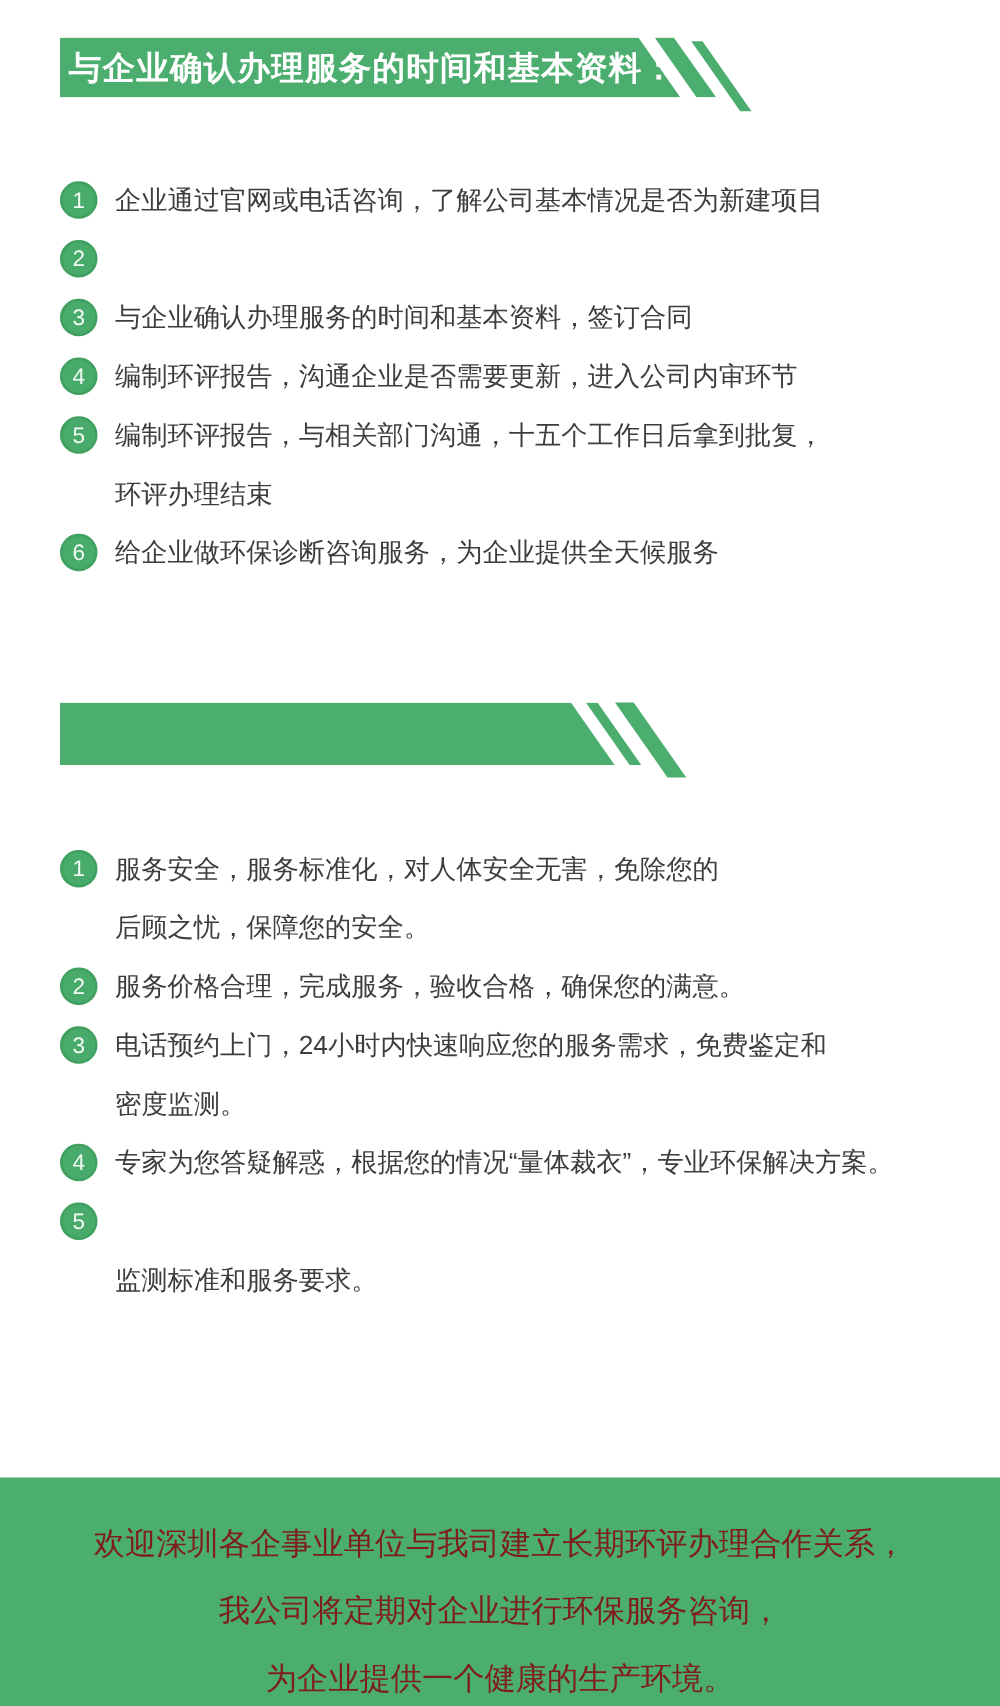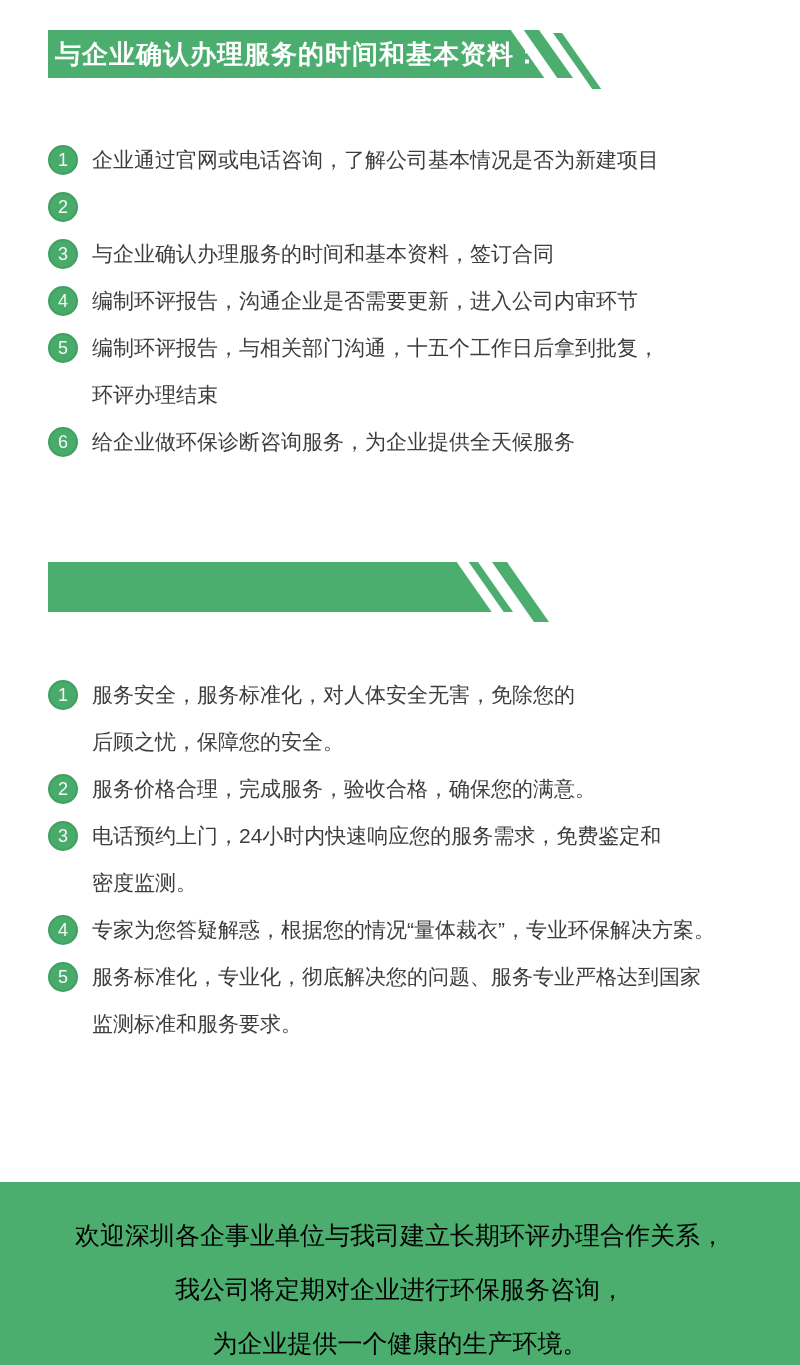--- a/index.html
+++ b/index.html
@@ -61,21 +61,21 @@
     border-radius:50%;
     background:#49ab6b;border:2px solid var(--green-dark);
     color:#f2faf4;font-size:18px;line-height:26px;text-align:center;
   }
   .row.cont{padding-left:44px;}
 
   
   .footer{
     margin-top:135px;height:183px;width:800px;
     background:var(--green);
-    color:#000000;text-align:center;
+    color:#7f1d1d;text-align:center;
     font-size:25px;line-height:54px;
     padding-top:26px;
   }
   .footer div{white-space:nowrap;}
 </style>
 </head>
 <body>
 
 <div class="banner banner1">
   <div class="block"></div>
@@ -138,21 +138,20 @@
   </div>
   <div class="row cont">
     <span>密度监测。</span>
   </div>
   <div class="row">
     <span class="num">4</span>
     <span>专家为您答疑解惑，根据您的情况“量体裁衣”，专业环保解决方案。</span>
   </div>
   <div class="row">
     <span class="num">5</span>
-    <span>服务标准化，专业化，彻底解决您的问题、服务专业严格达到国家</span>
   </div>
   <div class="row cont">
     <span>监测标准和服务要求。</span>
   </div>
 </div>
 
 <div class="footer">
   <div>欢迎深圳各企事业单位与我司建立长期环评办理合作关系，</div>
   <div>我公司将定期对企业进行环保服务咨询，</div>
   <div>为企业提供一个健康的生产环境。</div>

